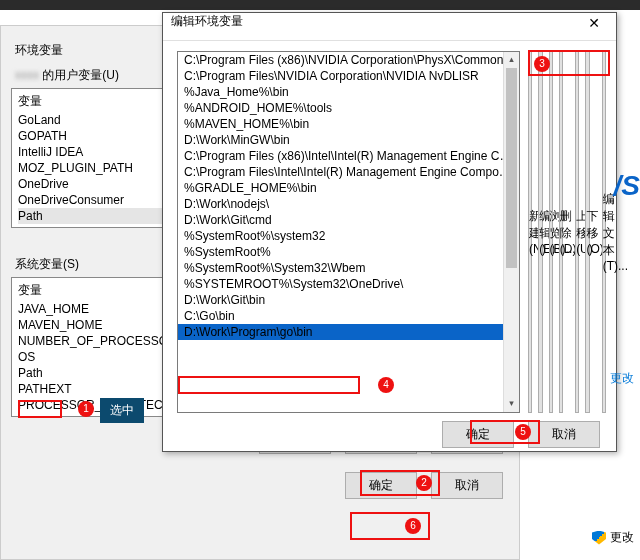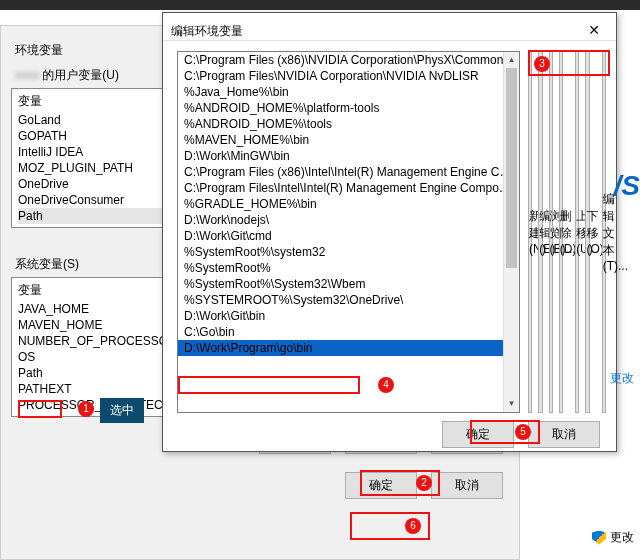--- a/index.html
+++ b/index.html
@@ -7,21 +7,21 @@
 .bg-dark{position:absolute;top:0;left:0;width:640px;height:10px;background:#2b2b2b}
 .env-win{position:absolute;left:0;top:25px;width:520px;height:535px;background:#f0f0f0;border:1px solid #ccc;padding:8px 10px}
 .env-win .sec-label{margin:8px 0 4px 4px}
 .listbox{background:#fff;border:1px solid #888;height:140px;overflow:hidden;padding:4px 6px}
 .listbox .hdr{color:#000;margin-bottom:2px}
 .listbox .row{padding:1px 0;white-space:nowrap}
 .listbox .row.sel{background:#e5e5e5}
 .env-win .bottom-btns{display:flex;justify-content:flex-end;gap:14px;margin-top:10px;padding-right:6px}
 button{background:#e1e1e1;border:1px solid #adadad;padding:4px 6px;min-width:72px;cursor:pointer}
 .dlg{position:absolute;left:162px;top:12px;width:455px;height:440px;background:#fff;border:1px solid #555;box-shadow:2px 2px 6px rgba(0,0,0,0.3)}
-.titlebar{height:28px;display:flex;align-items:flex-end;justify-content:space-between;padding:0 8px;border-bottom:1px solid #e0e0e0}
+.titlebar{height:28px;display:flex;align-items:flex-start;justify-content:space-between;padding:0 8px;border-bottom:1px solid #e0e0e0}
 .titlebar .close{font-size:14px;cursor:pointer;padding:2px 8px}
 .dlg-body{display:flex;padding:10px 10px 8px 14px;gap:8px;height:380px}
 .path-list{flex:1;border:1px solid #7a7a7a;background:#fff;overflow:hidden;position:relative}
 .path-list .item{padding:1px 6px;white-space:nowrap;overflow:hidden;text-overflow:ellipsis}
 .path-list .item.selected{background:#0a64c8;color:#000000}
 .scrollbar{position:absolute;right:0;top:0;width:16px;height:100%;background:#f0f0f0;border-left:1px solid #ddd}
 .scrollbar .arrow{height:16px;text-align:center;line-height:14px;color:#555;font-size:9px}
 .scrollbar .thumb{position:absolute;left:2px;right:2px;top:16px;height:200px;background:#c2c2c2}
 .dlg-btns{width:78px;display:flex;flex-direction:row;gap:6px}
 .dlg-btns button{width:78px;min-width:0;padding:3px 0}
@@ -86,21 +86,20 @@
   <div class="dlg-body">
     <div class="path-list" id="pathlist">
       <div class="scrollbar">
         <div class="arrow">▴</div>
         <div class="thumb"></div>
         <div class="arrow" style="position:absolute;bottom:0;width:100%">▾</div>
       </div>
     <div class="item">C:\Program Files (x86)\NVIDIA Corporation\PhysX\Common</div>
         <div class="item">C:\Program Files\NVIDIA Corporation\NVIDIA NvDLISR</div>
         <div class="item">%Java_Home%\bin</div>
-        <div class="item">%ANDROID_HOME%\platform-tools</div>
         <div class="item">%ANDROID_HOME%\tools</div>
         <div class="item">%MAVEN_HOME%\bin</div>
         <div class="item">D:\Work\MinGW\bin</div>
         <div class="item">C:\Program Files (x86)\Intel\Intel(R) Management Engine Comp...</div>
         <div class="item">C:\Program Files\Intel\Intel(R) Management Engine Componen...</div>
         <div class="item">%GRADLE_HOME%\bin</div>
         <div class="item">D:\Work\nodejs\</div>
         <div class="item">D:\Work\Git\cmd</div>
         <div class="item">%SystemRoot%\system32</div>
         <div class="item">%SystemRoot%</div>

